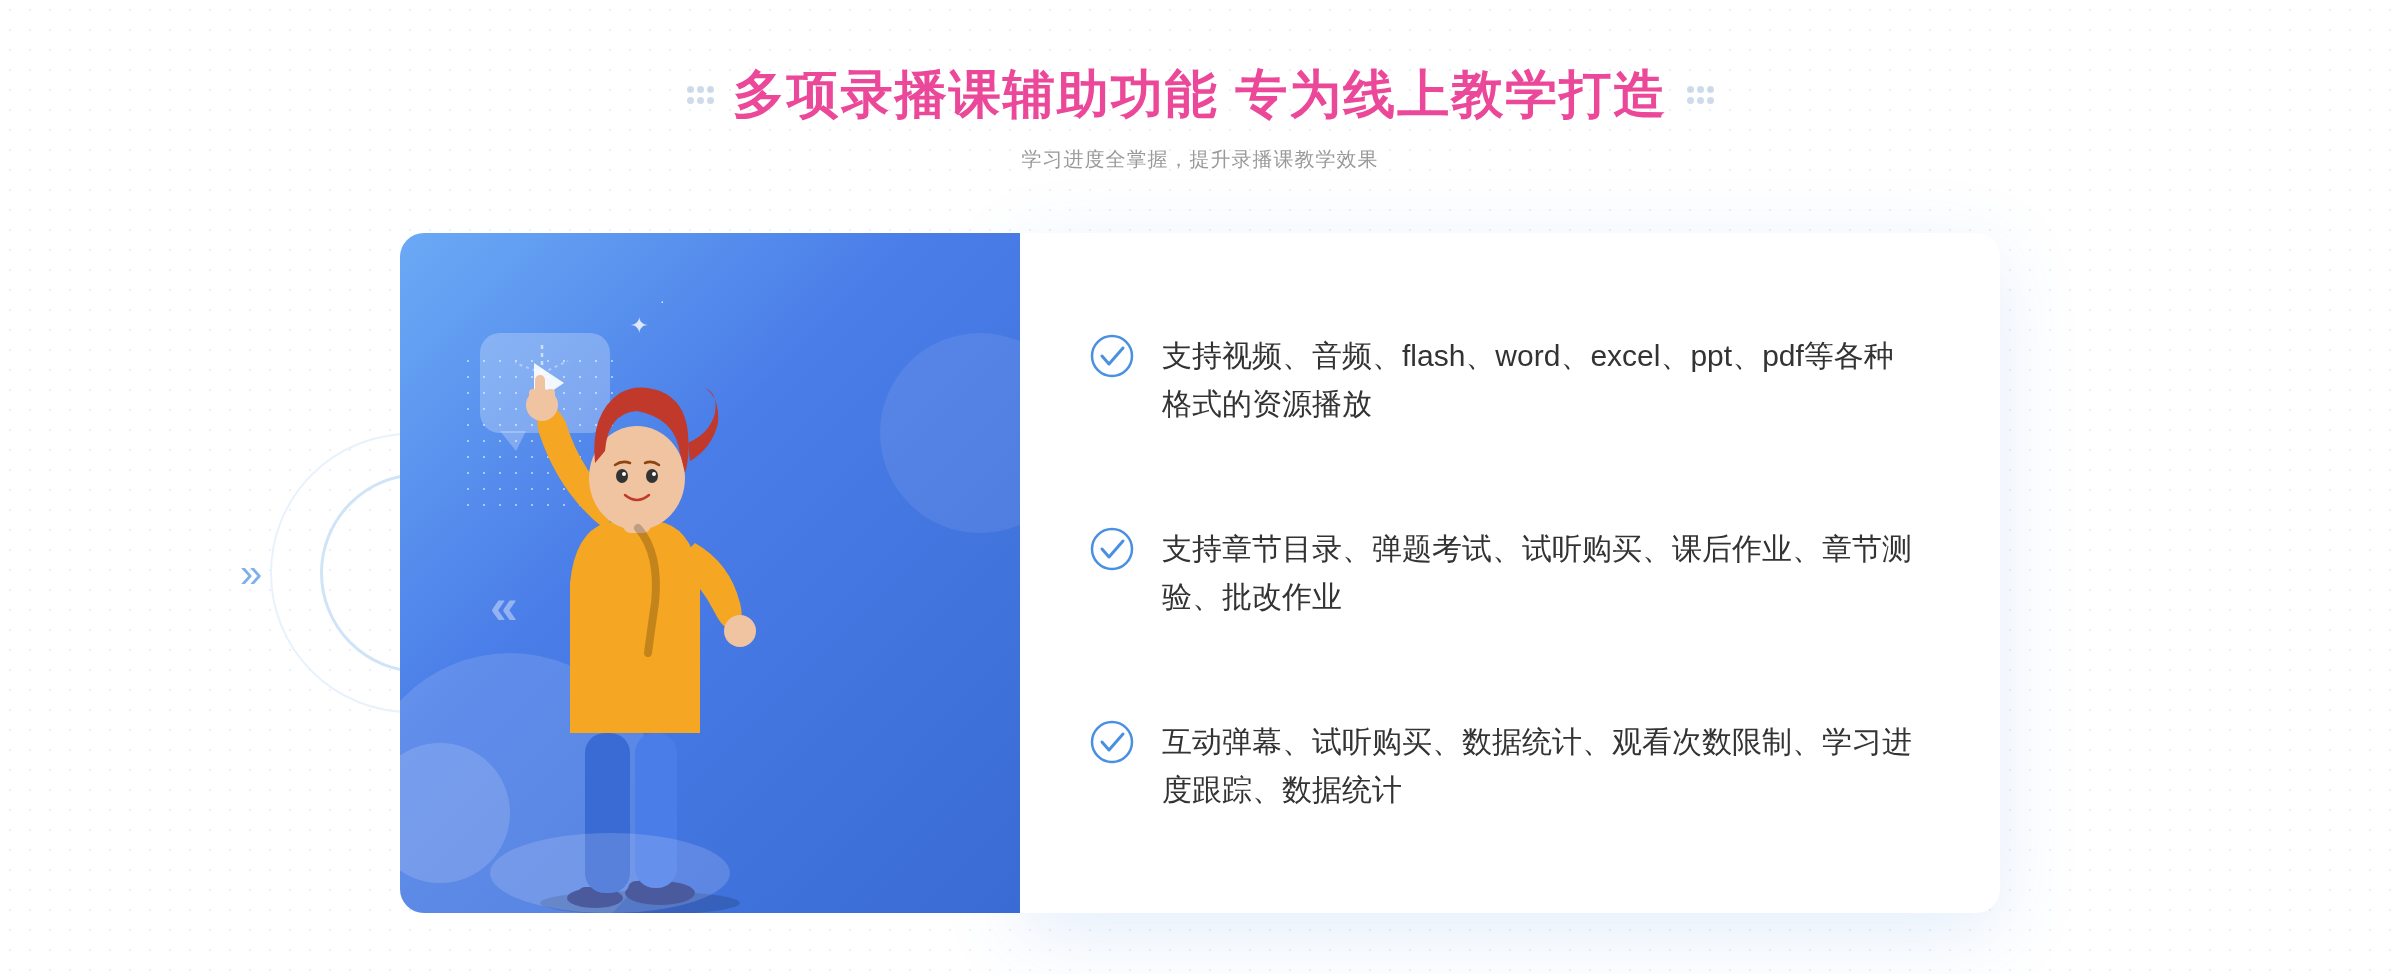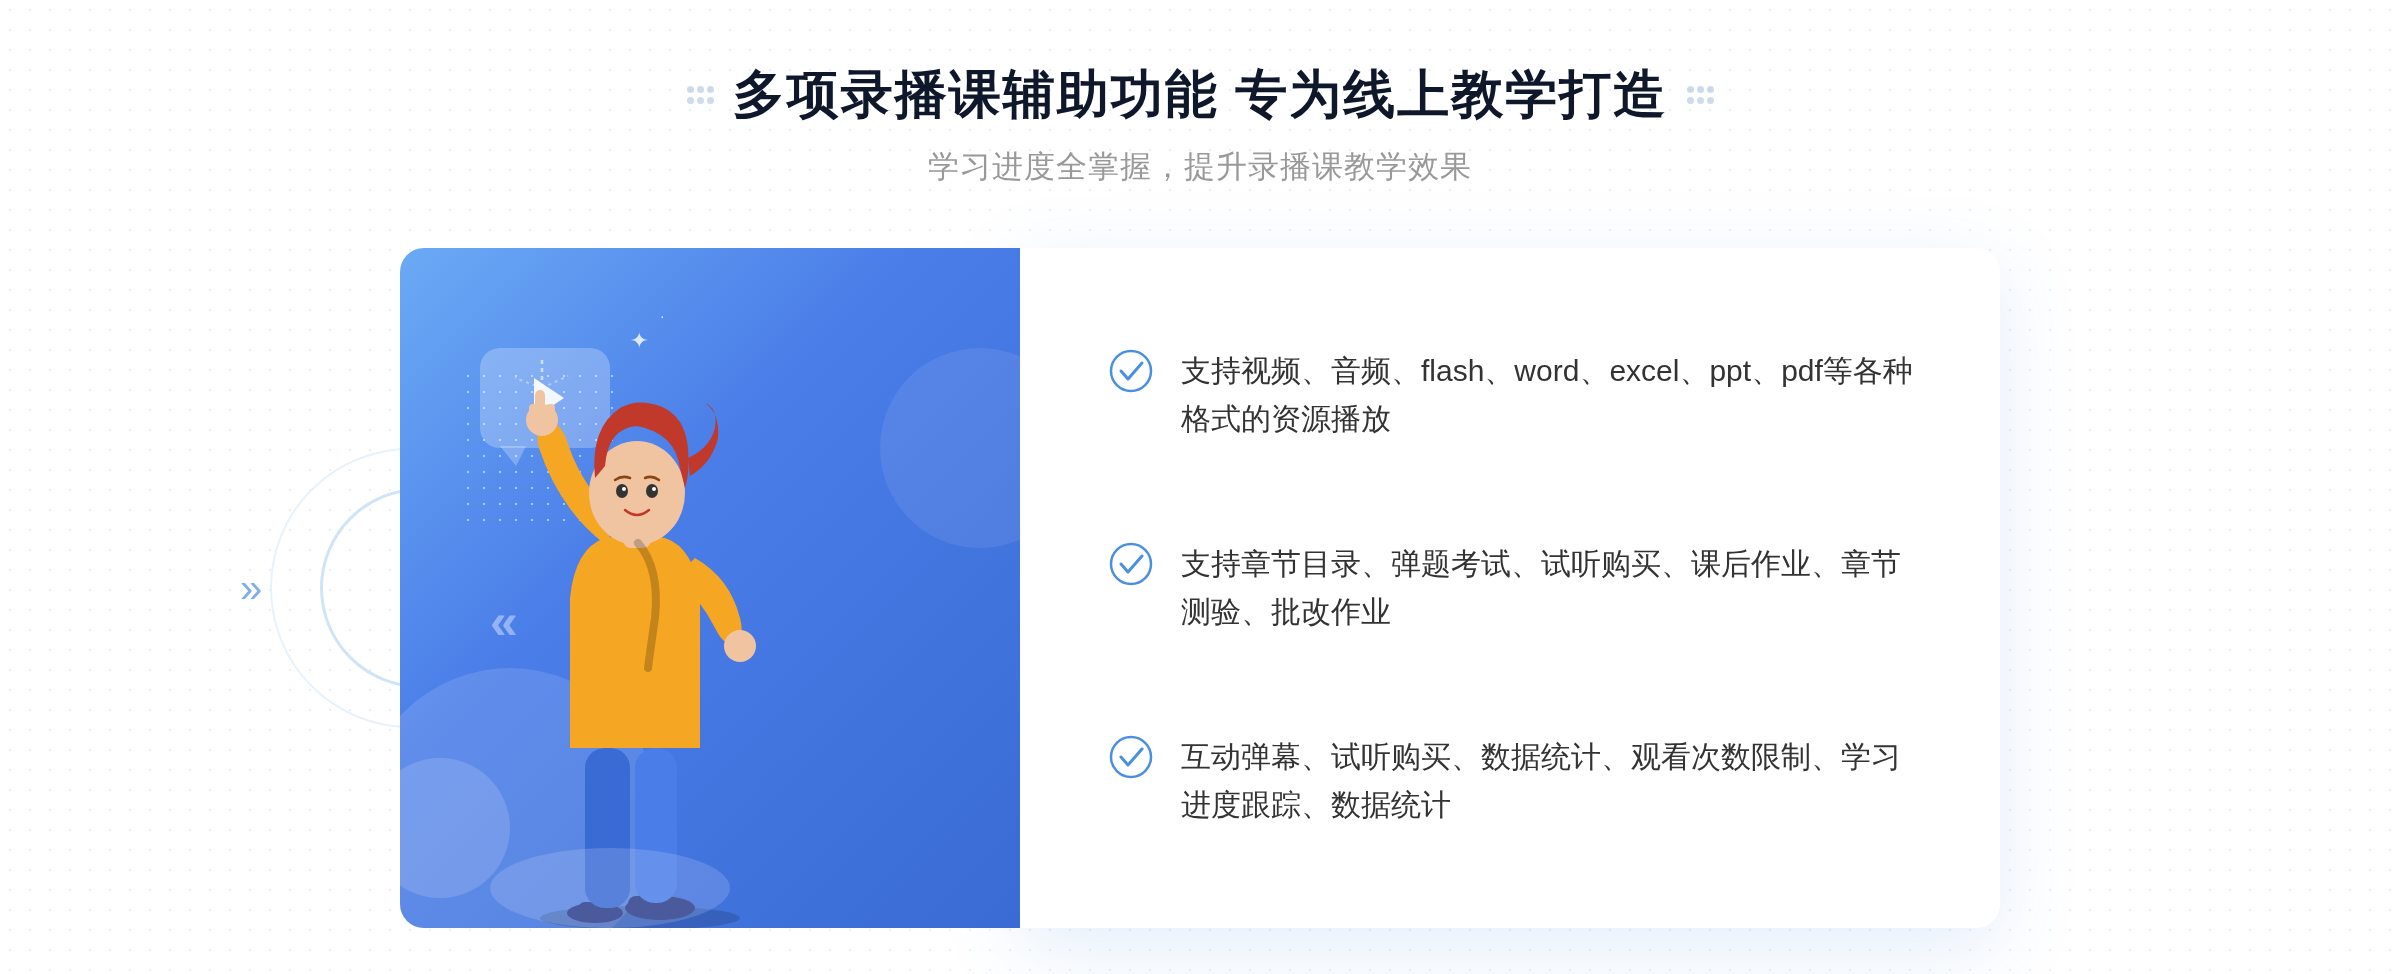--- a/index.html
+++ b/index.html
@@ -77,26 +77,26 @@
 
     .title-dots-grid {
       display: grid;
       grid-template-columns: repeat(3, 6px);
       gap: 4px;
     }
 
     .main-title {
       font-size: 52px;
       font-weight: 700;
-      color: #0f172a;
+      color: #ec4899;
       letter-spacing: 2px;
     }
 
     .sub-title {
-      font-size: 31px;
+      font-size: 20px;
       color: #999999;
       font-weight: 400;
       letter-spacing: 1px;
     }
 
     .content-section {
       display: flex;
       align-items: stretch;
       justify-content: center;
       width: 1600px;
@@ -241,21 +241,21 @@
       font-size: 40px;
       z-index: 1;
       opacity: 0.7;
     }
 
     
     .content-panel {
       flex: 1;
       background: #ffffff;
       border-radius: 0 24px 24px 0;
-      padding: 50px 80px 50px 89px;
+      padding: 50px 80px 50px 70px;
       box-shadow: 0 20px 80px rgba(74, 144, 226, 0.15);
       display: flex;
       flex-direction: column;
       justify-content: space-around;
       min-height: 680px;
     }
 
     .feature-item {
       display: flex;
       align-items: flex-start;

